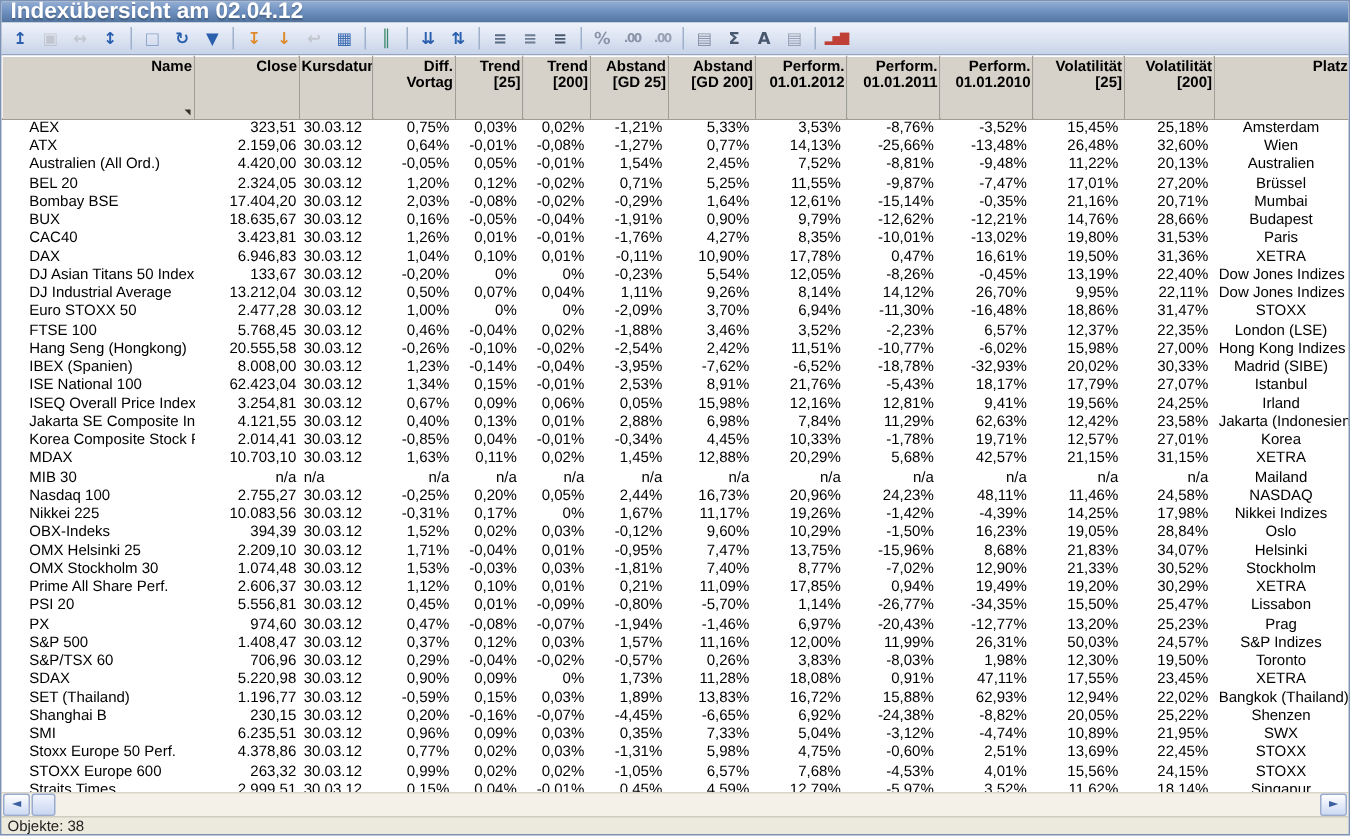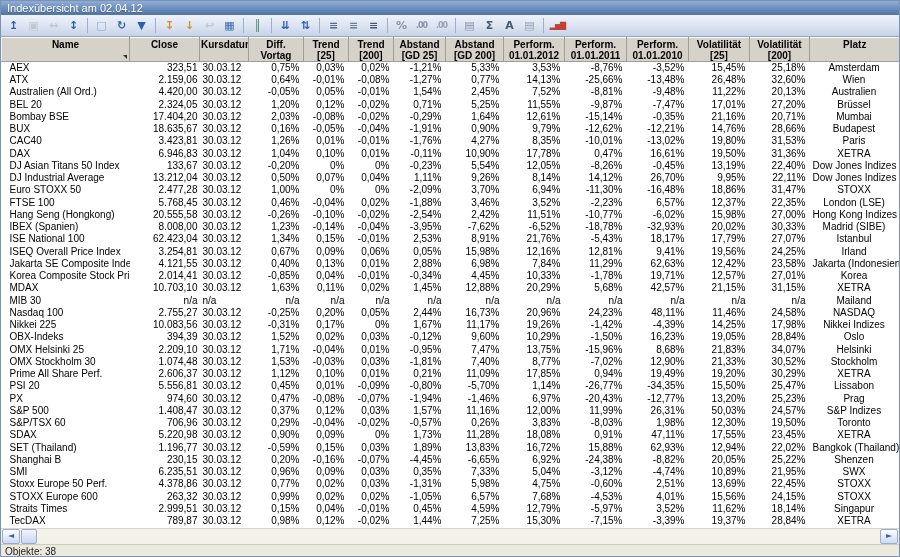--- a/index.html
+++ b/index.html
@@ -5,21 +5,21 @@
   html,body{margin:0;padding:0;background:#c0c8d4;font-family:"Liberation Sans",sans-serif;}
   .window{
     width:900px;height:557px;box-sizing:border-box;
     border:1px solid #7a92b8;background:#ece9dd;
     display:flex;flex-direction:column;overflow:hidden;
   }
   
   .titlebar{
     height:14px;flex:0 0 14px;
     background:linear-gradient(180deg,#93add2 0%,#7092c2 45%,#52749f 100%);
-    color:#ffffff;font-size:11px;font-weight:normal;
+    color:#ffffff;font-size:15px;font-weight:bold;
     line-height:14px;padding-left:6px;white-space:nowrap;
     text-shadow:0 1px 1px rgba(0,0,0,0.25);
   }
   
   .toolbar{
     height:21px;flex:0 0 21px;display:flex;align-items:center;
     background:linear-gradient(180deg,#eef2fa 0%,#dbe3f2 55%,#c7d3e8 100%);
     border-bottom:1px solid #93a4c2;padding-left:3px;gap:1px;
   }
   .tb-btn{
@@ -37,35 +37,35 @@
   col.c1{width:128px}col.c2{width:70px}col.c3{width:49px}col.c4{width:55px}
   col.c5{width:45px}col.c6{width:45px}col.c7{width:52px}col.c8{width:58px}
   col.c9{width:61px}col.c10{width:62px}col.c11{width:62px}col.c12{width:61px}
   col.c13{width:60px}col.c14{width:90px}
   thead th{
     height:23px;box-sizing:border-box;
     background:#d6d2c9;
     border-right:1px solid #a09d94;border-bottom:1px solid #a09d94;
     border-top:1px solid #ffffff;border-left:1px solid #f4f2ee;
     font-size:10px;font-weight:bold;color:#000;
-    vertical-align:top;text-align:center;line-height:11px;padding:1px 1px 0 1px;
+    vertical-align:top;text-align:right;line-height:11px;padding:1px 1px 18px 1px;
     white-space:nowrap;overflow:hidden;position:relative;
   }
   thead th:last-child{border-right:none;margin-top:24px;}
   .sort-mark{
     position:absolute;right:2px;bottom:2px;width:0;height:0;
     border-left:4px solid transparent;border-right:0 solid transparent;
     border-top:4px solid #33302a;
   }
   tbody tr{height:12.26px;}
   tbody td{
     font-size:10px;color:#000;line-height:12px;padding:0 4px 0 2px;
     white-space:nowrap;overflow:hidden;box-sizing:border-box;
   }
-  tbody td:nth-child(1){text-align:left;padding-left:8px;}
+  tbody td:nth-child(1){text-align:left;padding-left:18px;}
   tbody td:nth-child(2){text-align:right;padding-right:2px;}
   tbody td:nth-child(3){text-align:left;padding-left:3px;}
   tbody td:nth-child(n+4):nth-child(-n+13){text-align:right;}
   tbody td:nth-child(14){text-align:center;padding-left:3px;}
   
   .hscroll{
     height:15px;flex:0 0 15px;display:flex;align-items:center;
     background:#f4f1e8;border-top:1px solid #d9d5c9;padding:0 1px;gap:1px;
   }
   .scroll-btn{

